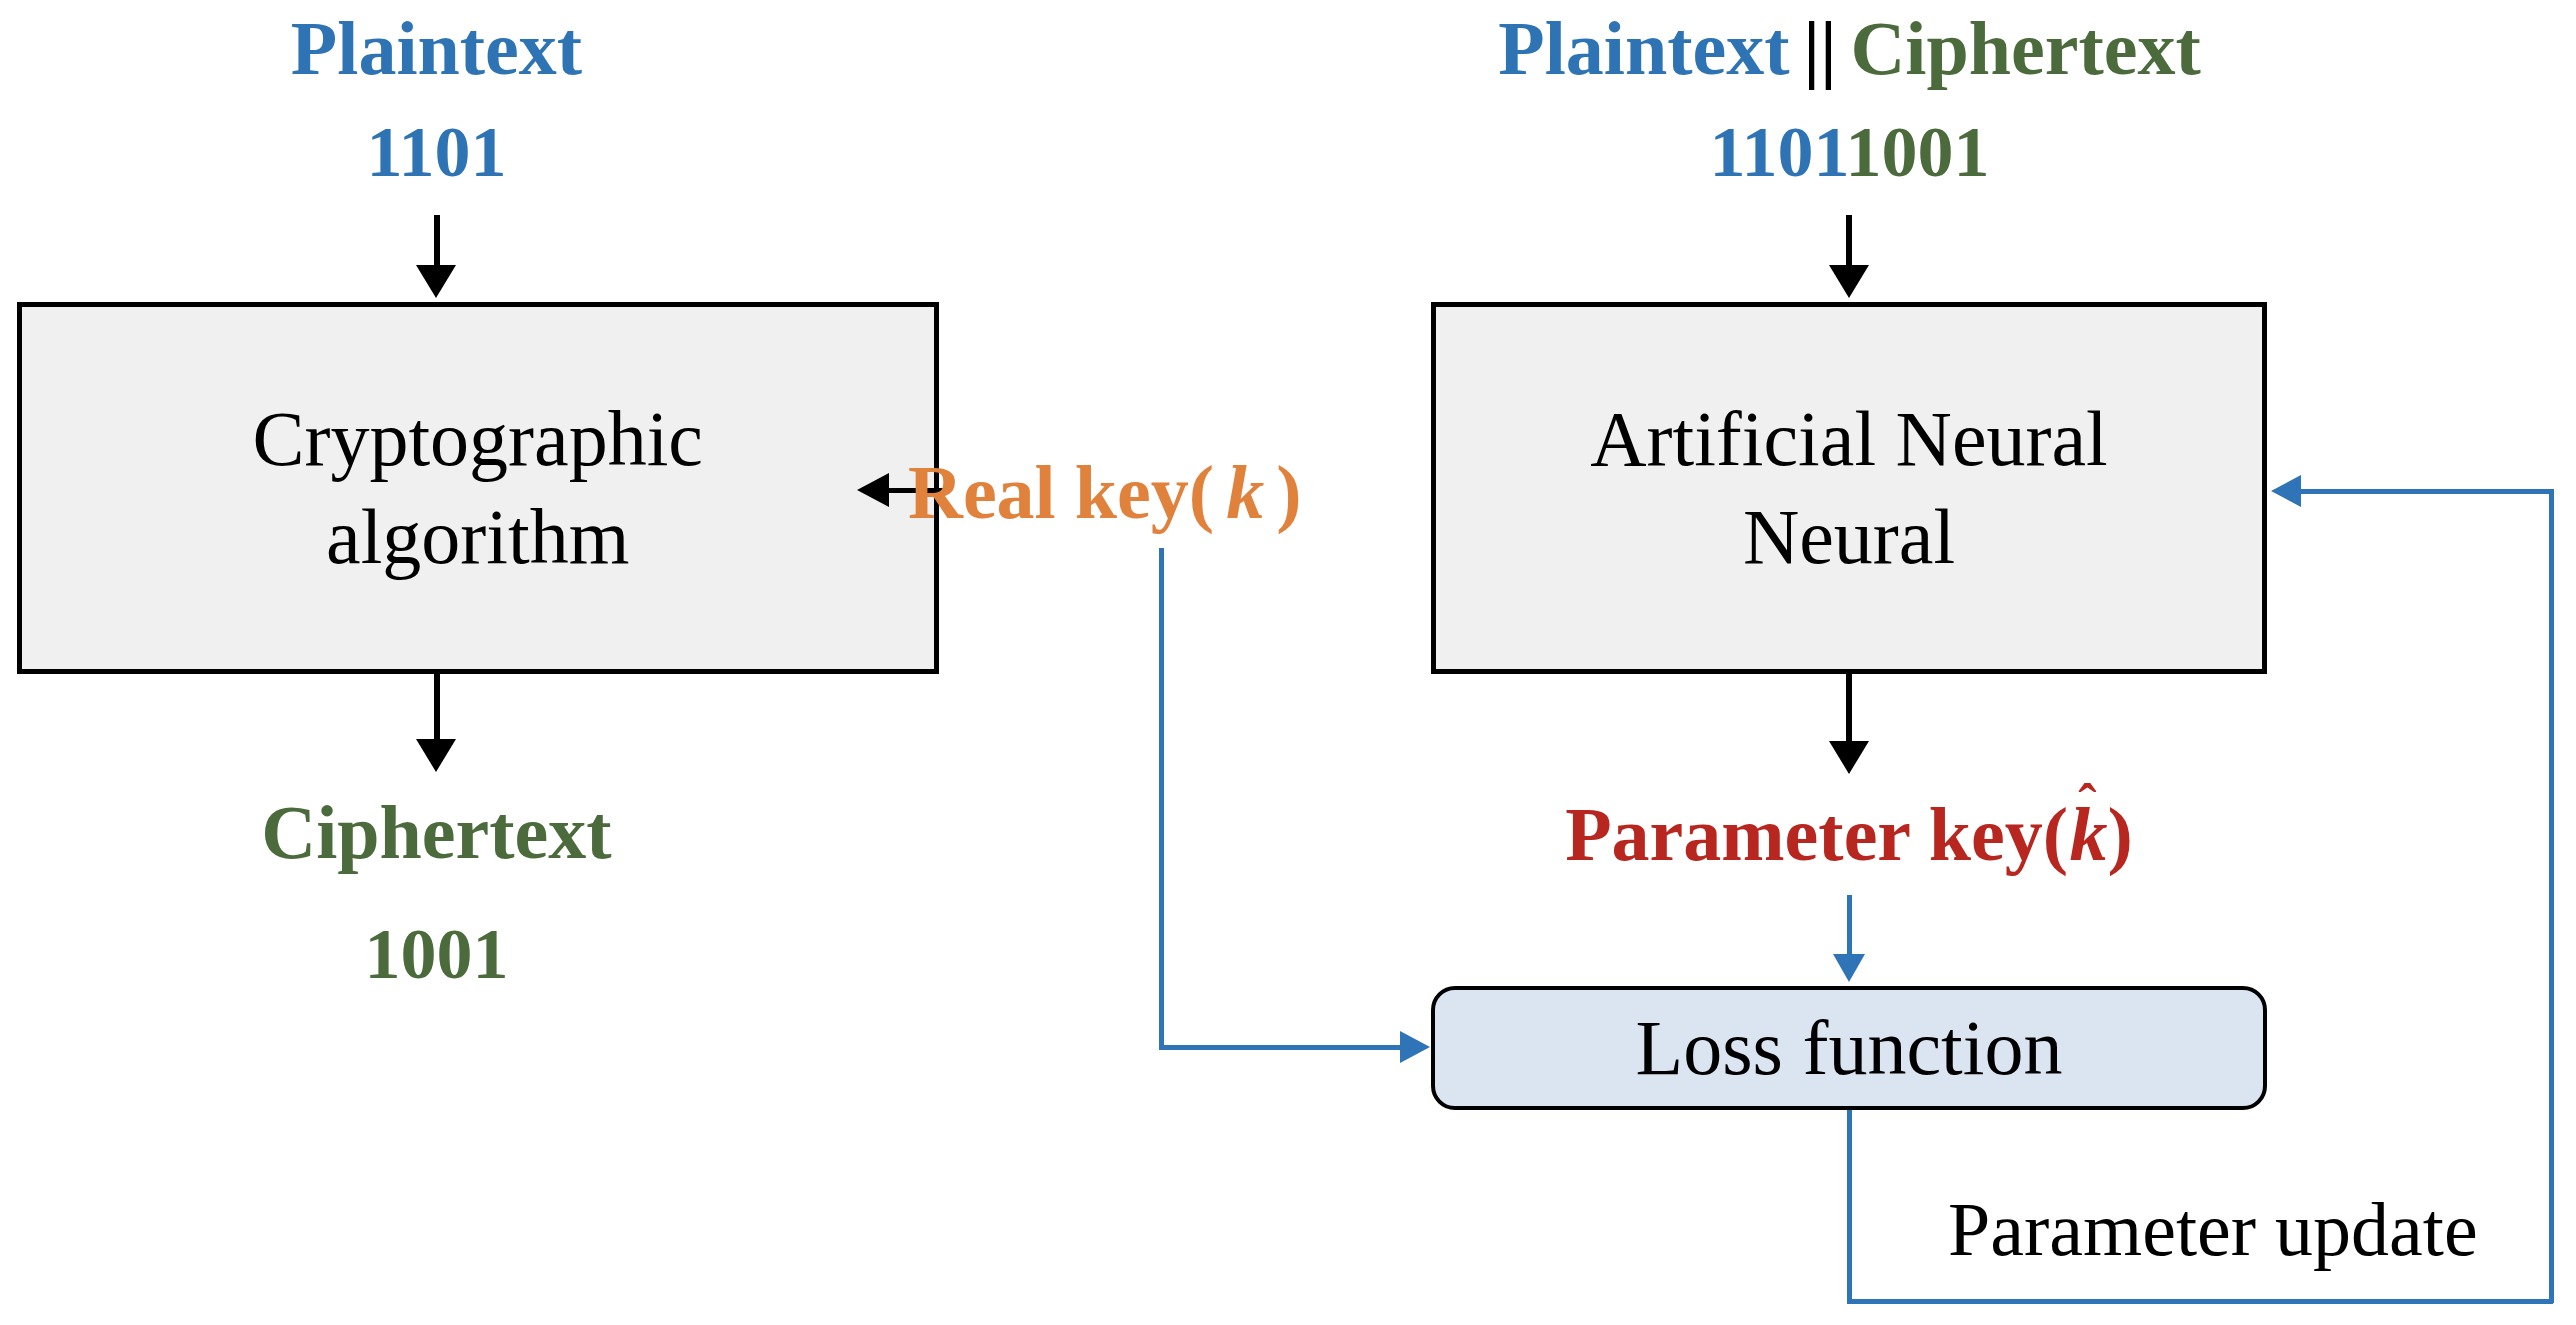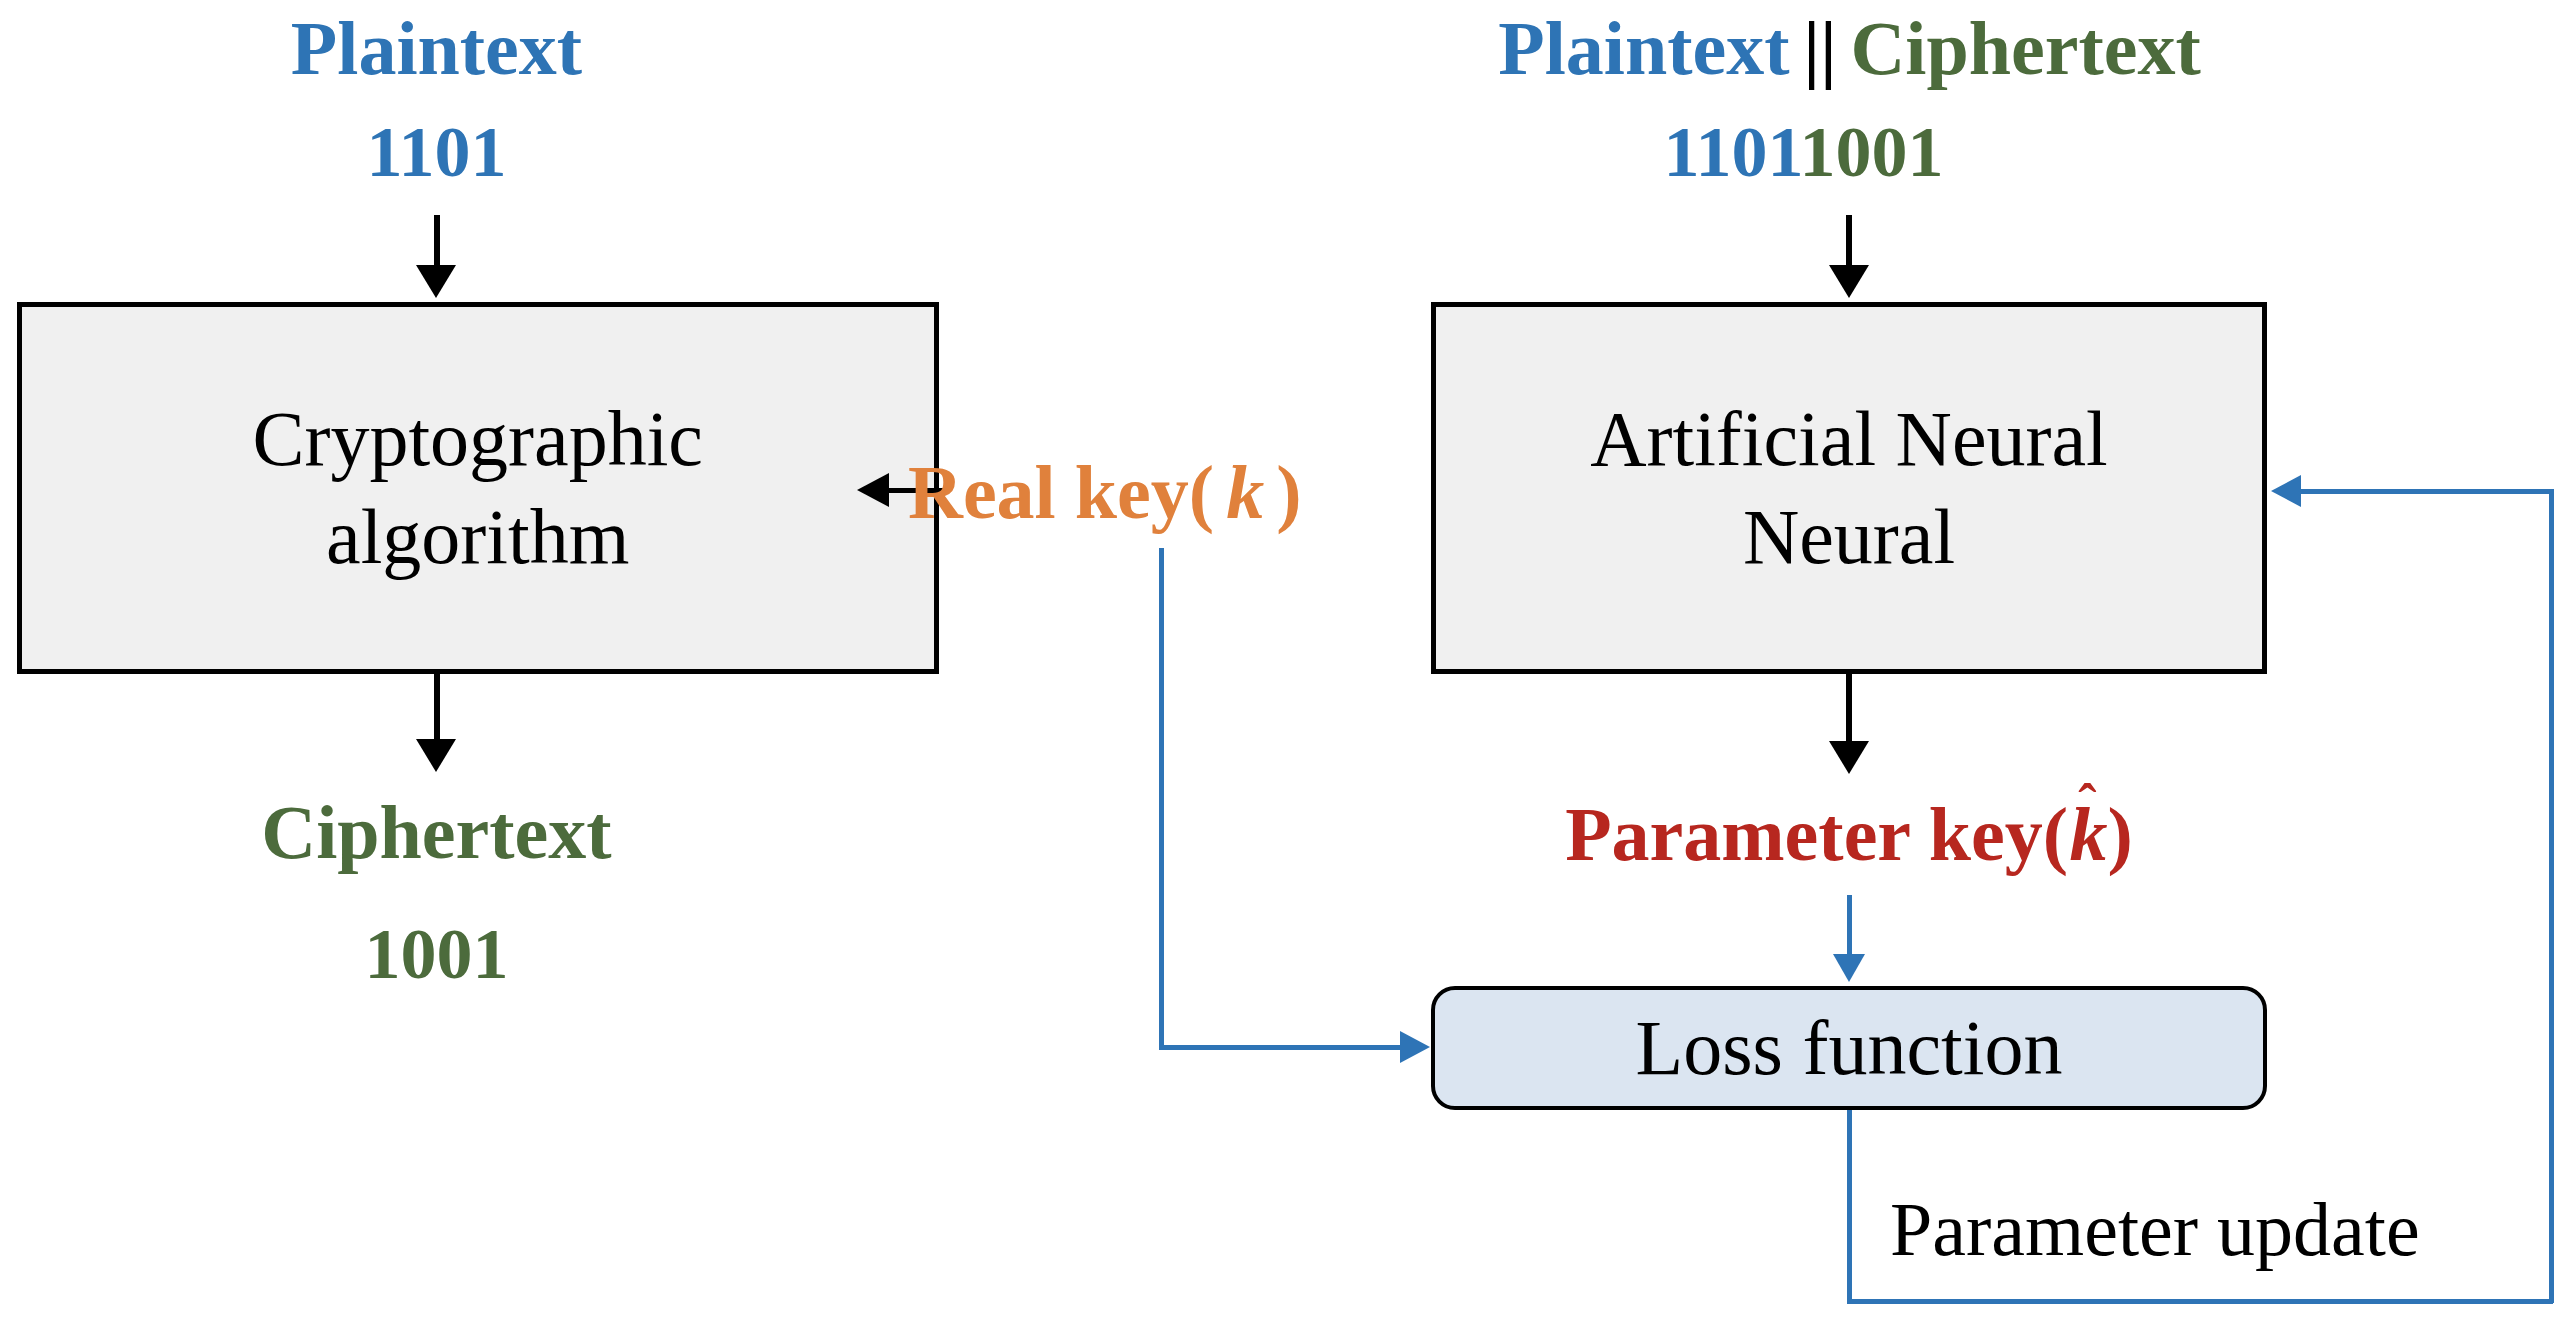--- a/index.html
+++ b/index.html
@@ -83,21 +83,21 @@
     <span>Real key(</span><span class="var-k">k</span><span>)</span>
   </div>
 
   <div class="vline bl" style="left:1159px;top:548px;width:4.6px;height:499px;"></div>
   <div class="hline bl" style="left:1159px;top:1045px;width:243px;height:4.6px;"></div>
   <div class="tri tri-right-blue" style="left:1400px;top:1031px;"></div>
 
   <div class="lbl" style="left:1107px;top:9.3px;width:1485px;font-size:76px;">
     <span class="blue">Plaintext</span><span class="sep">||</span><span class="green">Ciphertext</span>
   </div>
-  <div class="lbl" style="left:1525px;top:115px;width:557px;font-size:72px;">
+  <div class="lbl" style="left:1571px;top:115px;width:557px;font-size:72px;">
     <span class="blue">1101</span><span class="green">1001</span>
   </div>
 
   <div class="vline" style="left:1846px;top:215px;width:5.6px;height:52px;"></div>
   <div class="tri tri-down-black" style="left:1829px;top:265px;"></div>
 
   <div class="box" style="left:1431px;top:302px;width:836px;height:372px;align-items:center;">
     <div>Artificial Neural</div>
     <div>Neural</div>
   </div>
@@ -115,16 +115,16 @@
   <div class="box loss" style="left:1431px;top:986px;width:836px;height:124px;">
     <div>Loss function</div>
   </div>
 
   <div class="vline bl" style="left:1847px;top:1110px;width:4.6px;height:191px;"></div>
   <div class="hline bl" style="left:1847px;top:1299px;width:706px;height:4.6px;"></div>
   <div class="vline bl" style="left:2549px;top:489px;width:4.6px;height:814px;"></div>
   <div class="hline bl" style="left:2300px;top:489px;width:252px;height:4.6px;"></div>
   <div class="tri tri-left-blue" style="left:2271px;top:475px;"></div>
 
-  <div class="lbl black param" style="left:1890px;top:1190px;font-size:76px;">Parameter update</div>
+  <div class="lbl black param" style="left:1948px;top:1190px;font-size:76px;">Parameter update</div>
 
 </div>
 
 
 </body></html>

